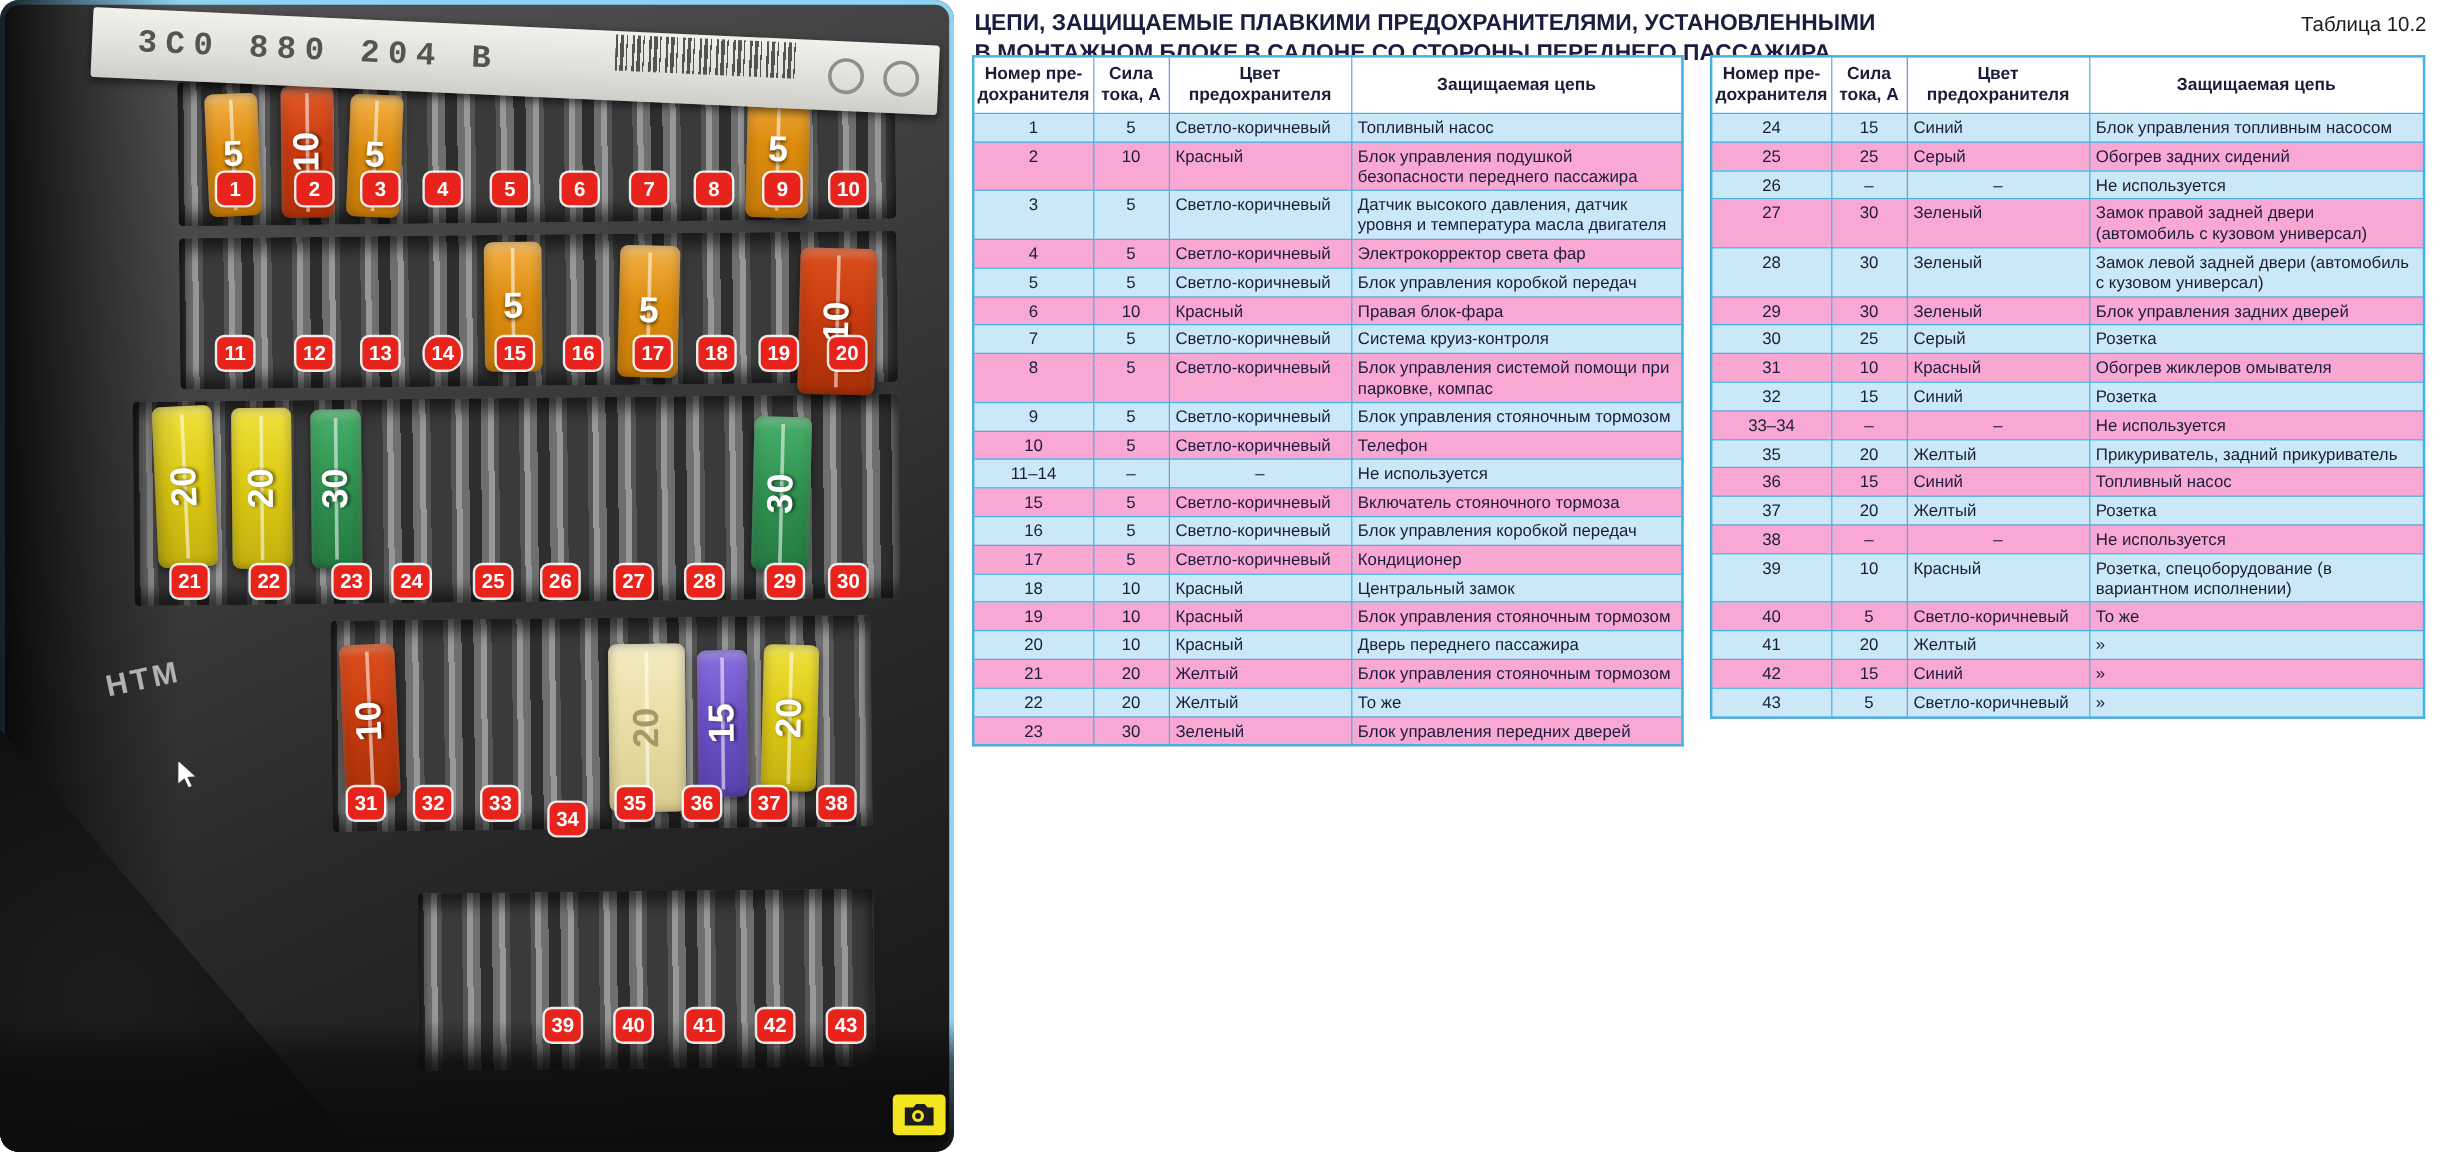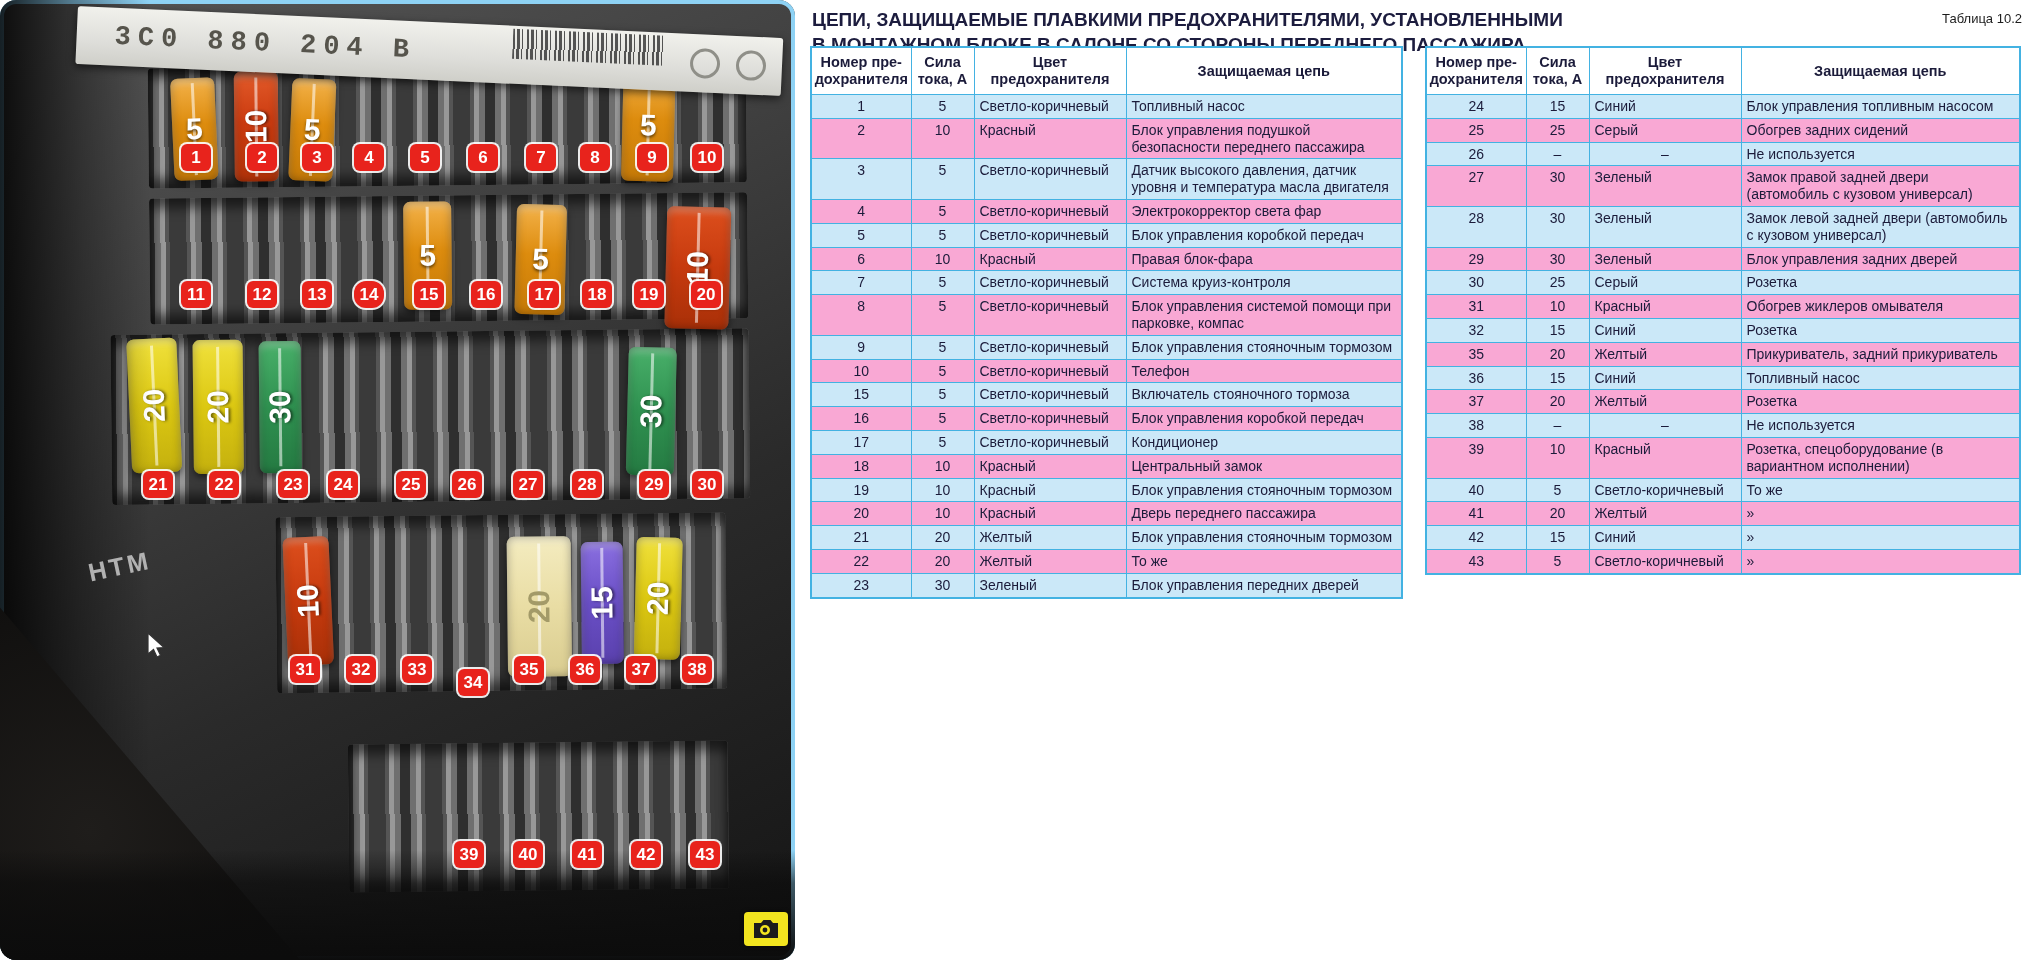--- a/index.html
+++ b/index.html
@@ -70,21 +70,21 @@
     text-align:center;box-shadow:0 0 0 2px rgba(255,255,255,.9),0 1px 3px rgba(0,0,0,.5);}
   .embossed{position:absolute;left:88px;top:552px;transform:rotate(-12deg);
     color:#c9c9c9;font-weight:bold;font-size:25px;letter-spacing:3px;opacity:.85;}
   .cursor{position:absolute;left:146px;top:632px;}
   .camera{position:absolute;left:744px;top:912px;width:44px;height:34px;border-radius:4px;
     background:#f2e41f;display:flex;align-items:center;justify-content:center;
     box-shadow:0 0 4px rgba(0,0,0,.6);}
   
   .title{position:absolute;left:812px;top:7px;width:1060px;
     font-weight:bold;font-size:19px;line-height:1.32;color:#1c1c3e;}
-  .caption{position:absolute;right:12px;top:11px;font-size:13px;color:#1c1c1c;text-align:right;}
+  .caption{position:absolute;right:12px;top:11px;font-size:17px;color:#1c1c1c;text-align:right;}
   .tbl{position:absolute;top:46px;}
   .tbl1{left:810px;width:593px;}
   .tbl2{left:1425px;width:596px;}
   table{width:100%;border-collapse:collapse;table-layout:fixed;background:#f9a8d4;
     border:2px solid #43b2e2;}
   col.c1{width:100px;} col.c2{width:63px;} col.c3{width:152px;}
   th,td{border:1px solid #43b2e2;color:#1b1b3a;}
   thead th{height:42px;font-weight:bold;font-size:14.5px;line-height:1.15;
     text-align:center;vertical-align:middle;padding:2px;background:#fff;}
   tbody td{font-size:14px;line-height:1.2;padding:3px 5px;vertical-align:top;}
@@ -296,20 +296,26 @@
           <td>Светло-коричневый</td>
           <td>Блок управления стояночным тормозом</td>
         </tr>
         <tr>
           <td>10</td>
           <td>5</td>
           <td>Светло-коричневый</td>
           <td>Телефон</td>
         </tr>
         <tr>
+          <td>11–14</td>
+          <td class="dash">–</td>
+          <td class="dash">–</td>
+          <td>Не используется</td>
+        </tr>
+        <tr>
           <td>15</td>
           <td>5</td>
           <td>Светло-коричневый</td>
           <td>Включатель стояночного тормоза</td>
         </tr>
         <tr>
           <td>16</td>
           <td>5</td>
           <td>Светло-коричневый</td>
           <td>Блок управления коробкой передач</td>
@@ -424,20 +430,26 @@
           <td>Красный</td>
           <td>Обогрев жиклеров омывателя</td>
         </tr>
         <tr>
           <td>32</td>
           <td>15</td>
           <td>Синий</td>
           <td>Розетка</td>
         </tr>
         <tr>
+          <td>33–34</td>
+          <td class="dash">–</td>
+          <td class="dash">–</td>
+          <td>Не используется</td>
+        </tr>
+        <tr>
           <td>35</td>
           <td>20</td>
           <td>Желтый</td>
           <td>Прикуриватель, задний прикуриватель</td>
         </tr>
         <tr>
           <td>36</td>
           <td>15</td>
           <td>Синий</td>
           <td>Топливный насос</td>

